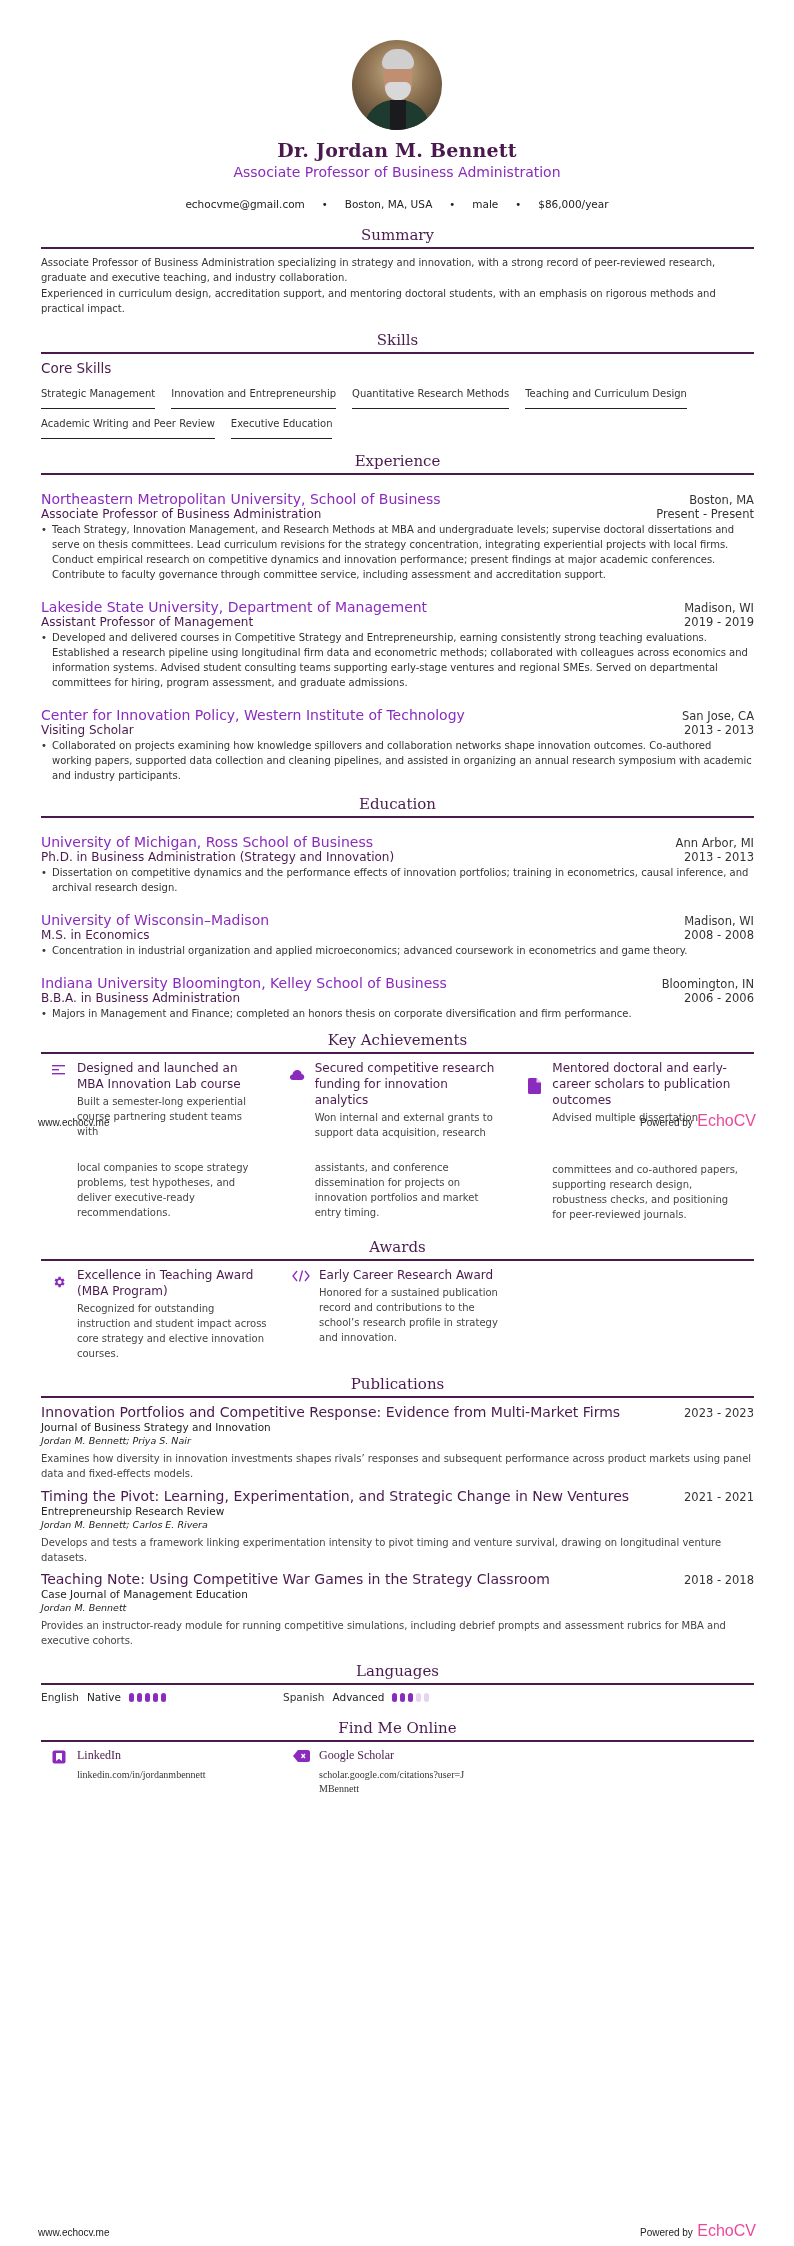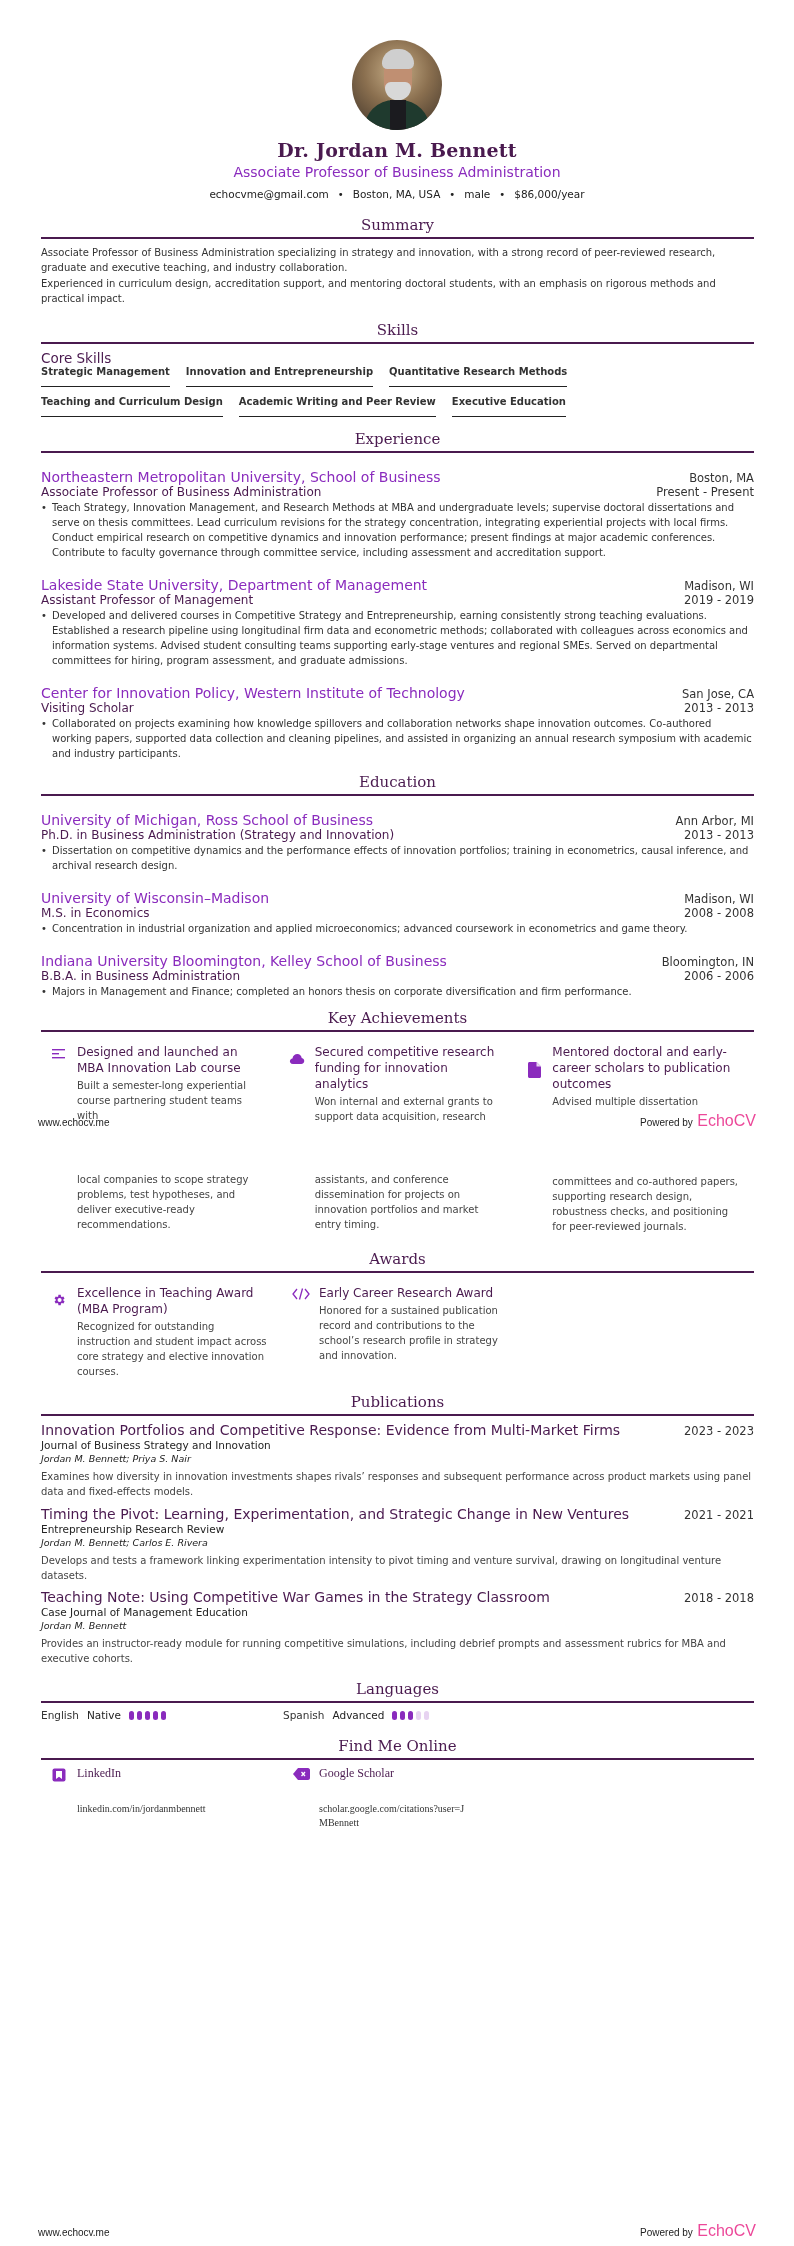--- a/index.html
+++ b/index.html
@@ -12,46 +12,46 @@
   .header { text-align: center; padding-top: 40px; }
   .avatar { width: 90px; height: 90px; border-radius: 50%; margin: 0 auto; overflow: hidden; position: relative;
     background: radial-gradient(circle at 50% 35%, #c9b089 0%, #8a6f4f 45%, #3a2f26 100%); }
   .avatar .hair { position: absolute; left: 30px; top: 9px; width: 32px; height: 20px; border-radius: 16px 16px 6px 6px; background: #cfcfcf; }
   .avatar .face { position: absolute; left: 32px; top: 18px; width: 28px; height: 40px; border-radius: 12px 12px 14px 14px; background: #c08f72; }
   .avatar .beard { position: absolute; left: 33px; top: 42px; width: 26px; height: 18px; border-radius: 6px 6px 13px 13px; background: #d8d8d8; }
   .avatar .body { position: absolute; left: 12px; top: 60px; width: 66px; height: 40px; border-radius: 30px 30px 0 0; background: #1f3a2e; }
   .avatar .shirt { position: absolute; left: 38px; top: 60px; width: 16px; height: 30px; background: #1b1b1f; }
   .name { font-family: "DejaVu Serif", "Liberation Serif", serif; font-weight: bold; font-size: 19px; color: #4a1a4f; margin-top: 9px; letter-spacing: 0.2px; }
   .title { font-size: 14px; color: #8a2bbd; margin-top: 3px; }
-  .contact { font-size: 10.5px; color: #222; margin-top: 8px; display: flex; justify-content: center; align-items: center; gap: 0; }
+  .contact { font-size: 10.5px; color: #222; margin-top: 18px; display: flex; justify-content: center; align-items: center; gap: 8px; }
   .contact .sep { margin: 0 9px; font-size: 10px; }
 
   
   .section-title { font-family: "DejaVu Serif", "Liberation Serif", serif; font-size: 15px; color: #4a1a4f; text-align: center; font-weight: normal; }
   .section-rule { height: 2px; background: #4a1a4f; margin-top: 3px; margin-bottom: 6px; }
   .para { font-size: 10px; line-height: 15px; color: #333; }
 
   
   .skills-group { font-size: 13.5px; color: #4a1a4f; margin-top: 4px; }
-  .skill-tags { display: flex; flex-wrap: wrap; margin-top: 0; font-weight: bold; }
+  .skill-tags { display: flex; flex-wrap: wrap; margin-top: 12px; }
   .skill-tag { font-size: 10px; color: #333; padding-bottom: 8px; border-bottom: 1px solid #222; margin-right: 16px; margin-bottom: 9px; line-height: 12px; }
 
   
   .entry { margin-bottom: 7px; }
   .entry-row { display: flex; justify-content: space-between; align-items: baseline; }
   .org { font-size: 14px; color: #8a2bbd; }
   .loc { font-size: 11.5px; color: #333; margin-top: 12px; }
   .role { font-size: 12px; color: #4a1a4f; }
   .dates { font-size: 11.5px; color: #333; }
   .bullets { list-style: none; margin-top: 1px; }
   .bullets li { font-size: 10px; line-height: 15px; color: #333; padding-left: 11px; position: relative; }
   .bullets li::before { content: "•"; position: absolute; left: 0; top: 0; }
 
   
-  .cards { display: flex; margin-top: 12px; }
+  .cards { display: flex; }
   .card { width: 242px; display: flex; margin-right: 0; }
   .card-icon { width: 36px; flex: none; display: flex; justify-content: center; padding-top: 4px; }
   .card-body { flex: 1; padding-right: 14px; }
   .card-title { font-size: 12px; color: #4a1a4f; line-height: 16px; }
   .card-desc { font-size: 10px; color: #444; line-height: 15px; margin-top: 2px; }
 
   
   .pub-title { font-size: 14px; color: #4a1a4f; }
   .pub-journal { font-size: 10.5px; color: #222; margin-top: 1px; }
   .pub-authors { font-size: 9.5px; font-style: italic; color: #222; margin-top: 2px; }
@@ -64,21 +64,21 @@
   .lang-level { color: #222; margin-right: 8px; }
   .dots { display: flex; gap: 3px; }
   .dot { width: 5px; height: 9px; border-radius: 3px; background: #8a2bbd; }
   .dot.off { background: #e7d3f1; }
 
   
   .online { display: flex; font-family: Liberation Serif, serif; }
   .online-item { width: 242px; display: flex; }
   .online-icon { width: 36px; flex: none; display: flex; justify-content: center; padding-top: 2px; }
   .online-label { font-size: 12px; color: #4a1a4f; }
-  .online-url { font-size: 10px; color: #333; margin-top: 21px; line-height: 14px; }
+  .online-url { font-size: 10px; color: #333; margin-top: 5px; line-height: 14px; }
 
   
   .footer { position: absolute; left: 0; width: 794px; display: flex; justify-content: space-between; align-items: baseline; padding: 0 38px; font-family: "Liberation Sans", sans-serif; }
   .footer .site { font-size: 10px; color: #222; }
   .footer .powered { font-size: 10px; color: #222; }
   .footer .brand { font-size: 16px; color: #ec4899; margin-top: 20px; }
 </style>
 </head>
 <body>
 

